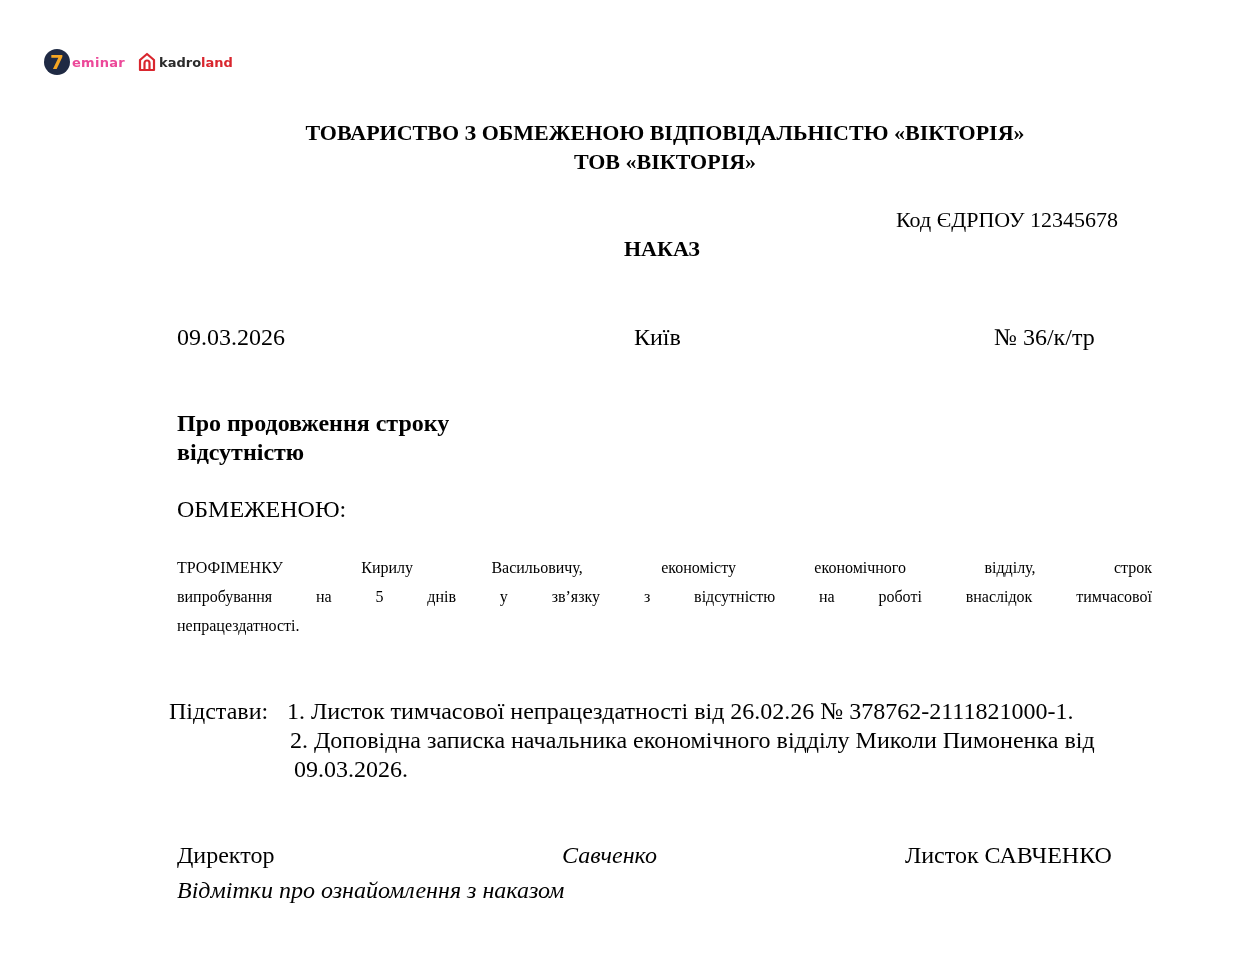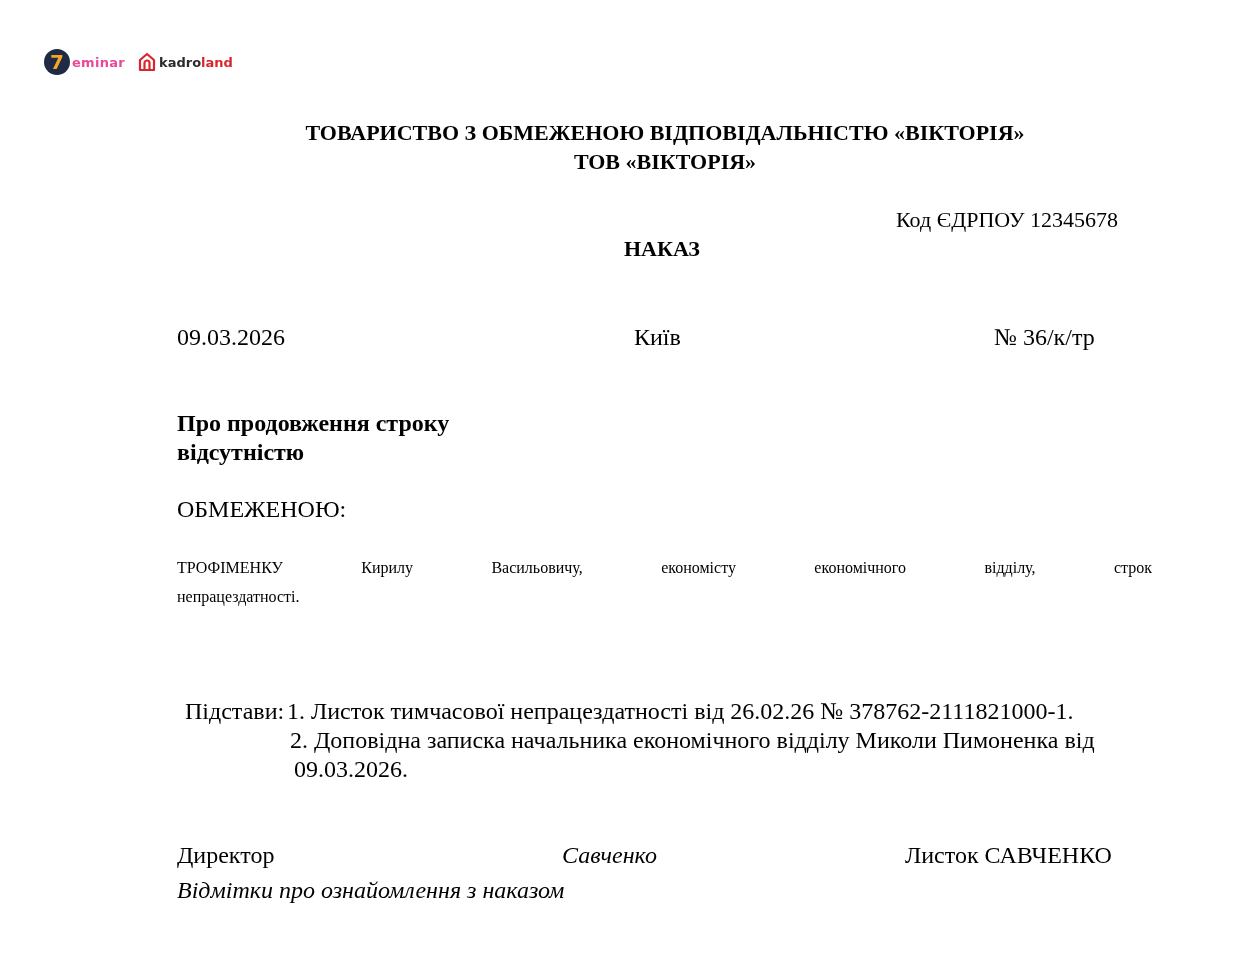--- a/index.html
+++ b/index.html
@@ -112,24 +112,25 @@
 <div class="abs t22" style="left:634px; top:324px;">Київ</div>
 <div class="abs t22" style="left:994px; top:324px;">№ 36/к/тр</div>
 
 <div class="abs t22 bold" style="left:177px; top:410px;">Про продовження строку</div>
 <div class="abs t22 bold" style="left:177px; top:439px;">відсутністю</div>
 
 <div class="abs t22" style="left:177px; top:496px;">ОБМЕЖЕНОЮ:</div>
 
 <div class="justified-block" style="top:553px;">
   <span class="line">ТРОФІМЕНКУ Кирилу Васильовичу, економісту економічного відділу, строк</span>
+  <span class="line">випробування на 5 днів у зв’язку з відсутністю на роботі внаслідок тимчасової</span>
   <span class="last">непрацездатності.</span>
 </div>
 
-<div class="abs t22" style="left:185px; top:698px;">Підстави:</div>
+<div class="abs t22" style="left:169px; top:698px;">Підстави:</div>
 <div class="abs t22" style="left:287px; top:698px;">1. Листок тимчасової непрацездатності від 26.02.26 № 378762-2111821000-1.</div>
 <div class="abs t22" style="left:290px; top:727px;">2. Доповідна записка начальника економічного відділу Миколи Пимоненка від</div>
 <div class="abs t22" style="left:294px; top:756px;">09.03.2026.</div>
 
 <div class="abs t22" style="left:177px; top:842px;">Директор</div>
 <div class="abs t22 italic" style="left:562px; top:842px;">Савченко</div>
 <div class="abs t22" style="left:905px; top:842px;">Листок САВЧЕНКО</div>
 
 <div class="abs t22 italic" style="left:177px; top:877px;">Відмітки про ознайомлення з наказом</div>
 

